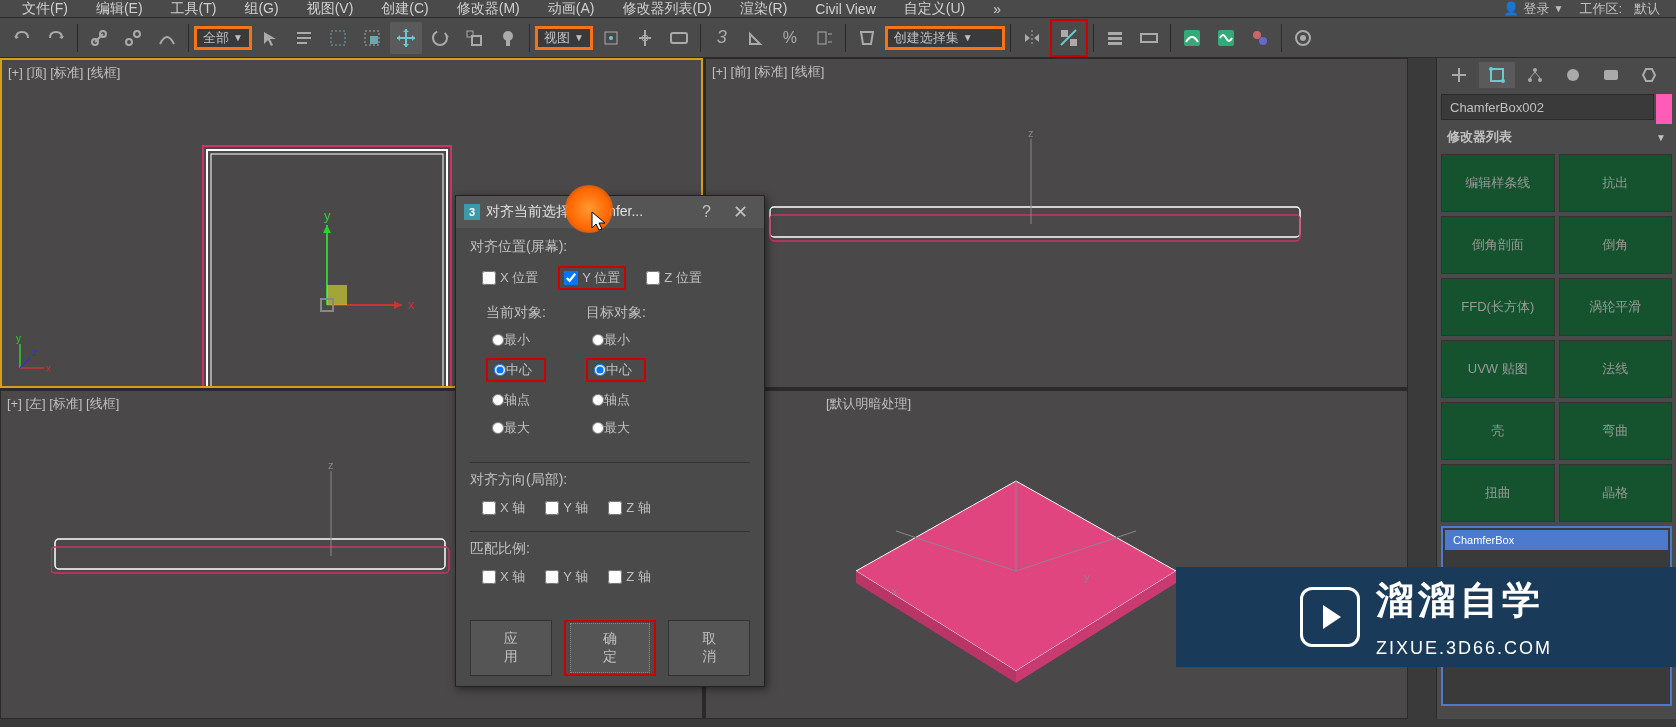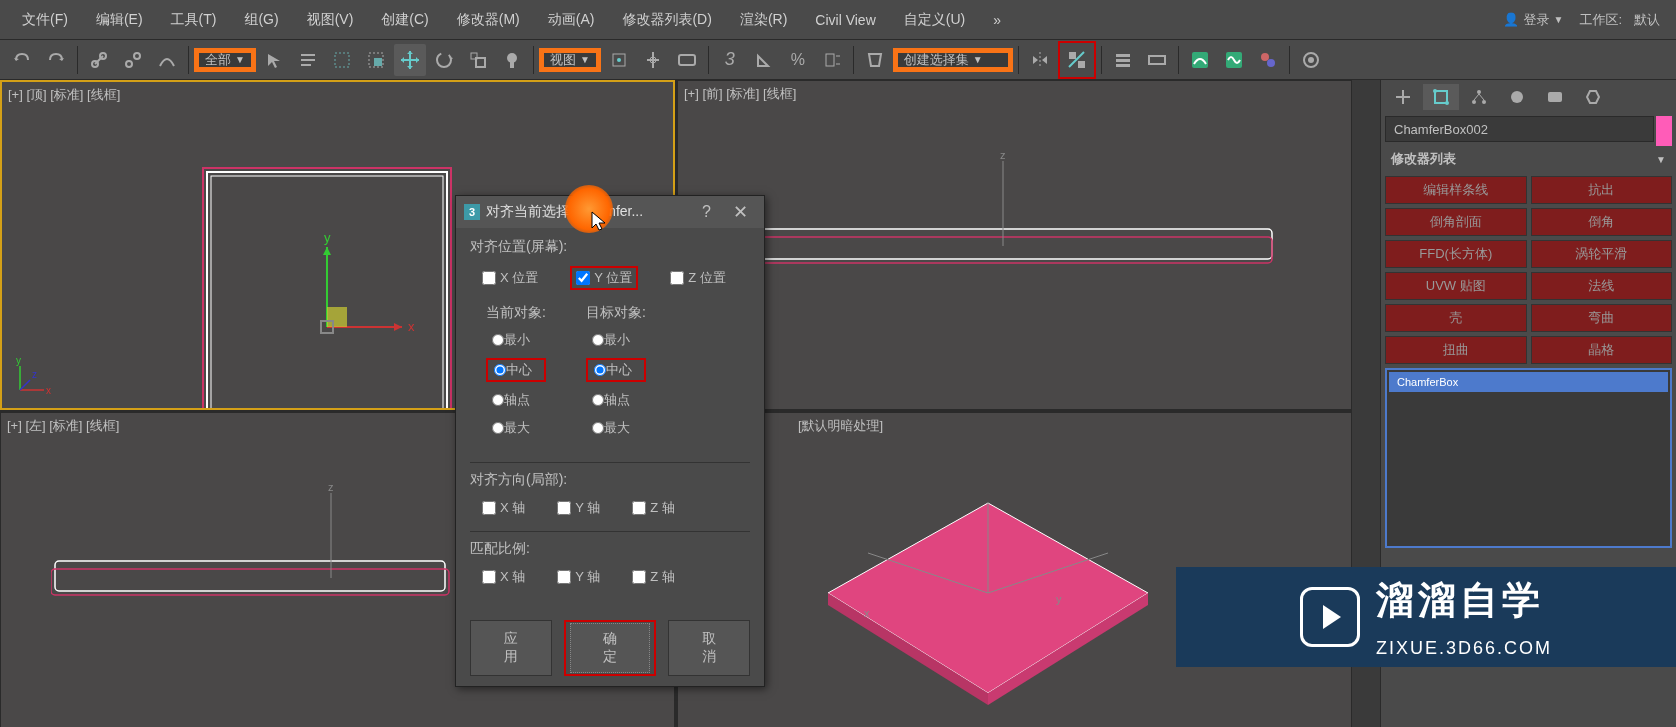--- a/index.html
+++ b/index.html
@@ -1,63 +1,63 @@
 <!DOCTYPE html>
 <html><head>
   <meta charset="utf-8">
   <style>
     * { margin: 0; padding: 0; box-sizing: border-box; font-family: "Microsoft YaHei", sans-serif; }
     body { background: #3a3a3a; color: #c0c0c0; width: 1676px; height: 727px; overflow: hidden; position: relative; font-size: 13px; }
     
     
-    .menubar { height: 40px; background: #4a4a4a; display: flex; align-items: center; padding: 0 8px; border-bottom: 1px solid #2a2a2a; }
+    .menubar { height: 18px; background: #4a4a4a; display: flex; align-items: center; padding: 0 8px; border-bottom: 1px solid #2a2a2a; }
     .menu-item { padding: 2px 14px; cursor: pointer; color: #d0d0d0; font-size: 14px; }
     .menubar-right { margin-left: auto; display: flex; align-items: center; gap: 8px; }
     .login-box { display: flex; align-items: center; gap: 4px; padding: 2px 8px; }
     .workspace { display: flex; align-items: center; gap: 4px; }
     .workspace-label { color: #c0c0c0; }
     .workspace-val { color: #c0c0c0; padding: 2px 8px; }
     
     
     .toolbar { height: 40px; background: #4a4a4a; display: flex; align-items: center; padding: 0 6px; gap: 2px; border-bottom: 1px solid #2a2a2a; }
     .tool-btn { width: 32px; height: 32px; display: flex; align-items: center; justify-content: center; cursor: pointer; color: #c0c0c0; border-radius: 2px; }
     .tool-sep { width: 1px; height: 28px; background: #2a2a2a; margin: 0 3px; }
-    .tool-dropdown { height: 24px; background: #3a3a3a; border: 5px solid #f97316; color: #c0c0c0; padding: 0 6px; display: flex; align-items: center; gap: 4px; font-size: 13px; }
+    .tool-dropdown { height: 24px; background: #3a3a3a; border: 3px solid #f97316; color: #c0c0c0; padding: 0 6px; display: flex; align-items: center; gap: 4px; font-size: 13px; }
     .tool-highlight { border: 2px solid #cc0000; padding: 1px; }
     
     
     .main { display: flex; height: calc(100% - 66px); }
     .viewports { flex: 1; display: grid; grid-template-columns: 1fr 1fr; grid-template-rows: 1fr 1fr; gap: 2px; background: #2a2a2a; position: relative; }
     .viewport { background: #4a4848; position: relative; border: 1px solid #2a2a2a; overflow: hidden; }
     .viewport.active { border: 2px solid #d4a017; }
     .vp-label { position: absolute; top: 4px; left: 6px; color: #c0c0c0; font-size: 13px; z-index: 2; }
     
     
-    .right-panel { width: 296px; background: #4a4a4a; border-left: 1px solid #2a2a2a; padding: 4px; margin-left: 28px; }
+    .right-panel { width: 240px; background: #4a4a4a; border-left: 1px solid #2a2a2a; padding: 4px; margin-left: 28px; }
     .panel-tabs { display: flex; gap: 2px; height: 28px; margin-bottom: 4px; }
     .panel-tab { width: 36px; height: 26px; display: flex; align-items: center; justify-content: center; cursor: pointer; color: #c0c0c0; }
     .panel-tab.active { background: #5a5a5a; }
     .obj-name { background: #3a3a3a; border: 1px solid #2a2a2a; padding: 4px 8px; color: #c0c0c0; margin-bottom: 4px; display: flex; align-items: center; }
     .color-swatch { width: 16px; height: 30px; background: #ff5cb8; margin-left: auto; }
     .mod-label { padding: 4px 6px; color: #c0c0c0; display: flex; align-items: center; justify-content: space-between; font-weight: bold; }
     .mod-buttons { display: grid; grid-template-columns: 1fr 1fr; gap: 4px; margin: 4px 0; }
-    .mod-btn { background: #7f1d1d; border: 1px solid #333; padding: 4px; text-align: center; cursor: pointer; color: #999; font-size: 13px; }
+    .mod-btn { background: #14532d; border: 1px solid #333; padding: 19px; text-align: center; cursor: pointer; color: #999; font-size: 13px; }
     .mod-stack { background: #3a3a3a; border: 2px solid #4d7acc; height: 180px; margin-top: 4px; padding: 2px; }
     .stack-item { background: #4d7acc; color: #fff; padding: 4px 8px; font-size: 11px; }
     
     
     .dialog { position: absolute; left: 455px; top: 195px; width: 310px; background: #4a4a4a; border: 1px solid #222; box-shadow: 2px 2px 8px rgba(0,0,0,0.5); z-index: 100; }
     .dialog-title { height: 32px; background: #555; display: flex; align-items: center; padding: 0 8px; gap: 6px; font-size: 14px; }
     .dialog-title-icon { width: 16px; height: 16px; background: #3d9aa8; color: #fff; display: flex; align-items: center; justify-content: center; font-size: 11px; font-weight: bold; }
     .dialog-title-text { flex: 1; color: #e0e0e0; }
     .dialog-help { cursor: pointer; padding: 0 8px; color: #c0c0c0; font-size: 16px; }
     .dialog-close { cursor: pointer; padding: 0 8px; color: #c0c0c0; font-size: 18px; }
     .dialog-body { padding: 10px 14px; }
     .section-label { color: #c0c0c0; margin-bottom: 10px; font-size: 14px; }
-    .axis-row { display: flex; gap: 32px; margin-bottom: 14px; padding-left: 12px; }
+    .axis-row { display: flex; gap: 20px; margin-bottom: 14px; padding-left: 12px; }
     .axis-cb { display: flex; align-items: center; gap: 4px; }
     .axis-cb input { width: 14px; height: 14px; }
     .highlight-red { border: 2px solid #cc0000; padding: 1px 4px; }
     .obj-cols { display: flex; gap: 40px; padding-left: 16px; margin-bottom: 16px; }
     .obj-col { }
     .obj-col-title { margin-bottom: 8px; font-size: 14px; }
     .radio-item { display: flex; align-items: center; margin-bottom: 8px; padding: 1px 6px; }
     .radio-item input { width: 12px; height: 12px; }
     .dialog-sep { height: 1px; background: #333; margin: 8px 0; }
     .dialog-buttons { display: flex; gap: 12px; padding: 10px 14px; justify-content: center; }

